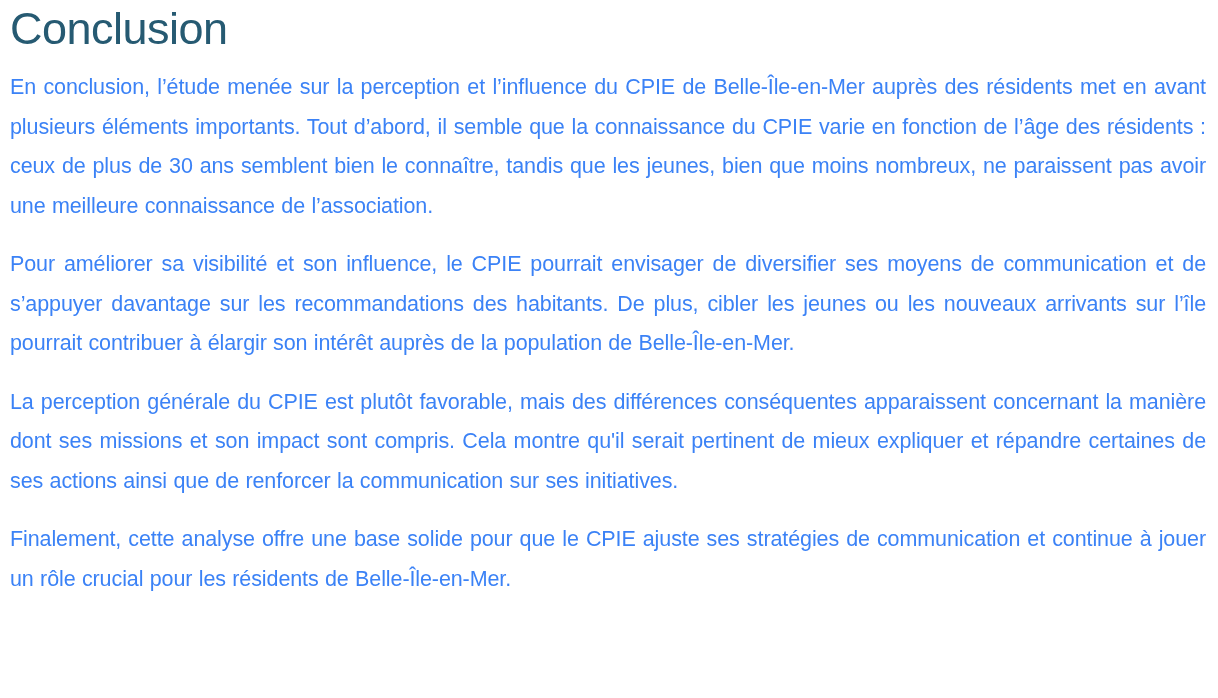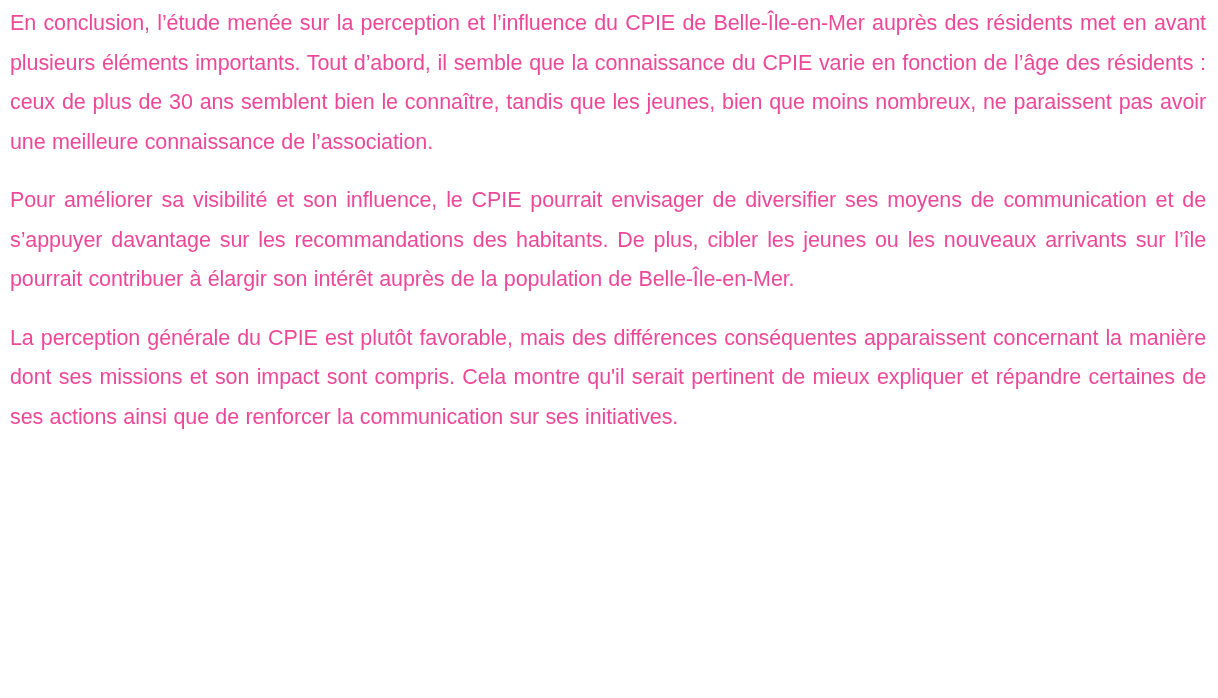--- a/index.html
+++ b/index.html
@@ -32,27 +32,29 @@
     }
     .doc-paragraph {
       font-family: "Liberation Sans", sans-serif;
       font-size: 21.5px;
       line-height: 39.5px;
       text-align: justify;
       text-justify: inter-word;
       margin: 0 0 19px 0;
       letter-spacing: -0.1px;
       word-spacing: 0.5px;
-      color: #ec4899;
+      color: #3b82f6;
     }
   </style>
 </head>
 <body>
 
 <div class="page">
+  <h1 class="doc-title">Conclusion</h1>
 
   <p class="doc-paragraph">En conclusion, l’étude menée sur la perception et l’influence du CPIE de Belle-Île-en-Mer auprès des résidents met en avant plusieurs éléments importants. Tout d’abord, il semble que la connaissance du CPIE varie en fonction de l’âge des résidents : ceux de plus de 30 ans semblent bien le connaître, tandis que les jeunes, bien que moins nombreux, ne paraissent pas avoir une meilleure connaissance de l’association.</p>
 
   <p class="doc-paragraph">Pour améliorer sa visibilité et son influence, le CPIE pourrait envisager de diversifier ses moyens de communication et de s’appuyer davantage sur les recommandations des habitants. De plus, cibler les jeunes ou les nouveaux arrivants sur l’île pourrait contribuer à élargir son intérêt auprès de la population de Belle-Île-en-Mer.</p>
 
   <p class="doc-paragraph">La perception générale du CPIE est plutôt favorable, mais des différences conséquentes apparaissent concernant la manière dont ses missions et son impact sont compris. Cela montre qu'il serait pertinent de mieux expliquer et répandre certaines de ses actions ainsi que de renforcer la communication sur ses initiatives.</p>
 
+  <p class="doc-paragraph">Finalement, cette analyse offre une base solide pour que le CPIE ajuste ses stratégies de communication et continue à jouer un rôle crucial pour les résidents de Belle-Île-en-Mer.</p>
 </div>
 
 </body></html>

